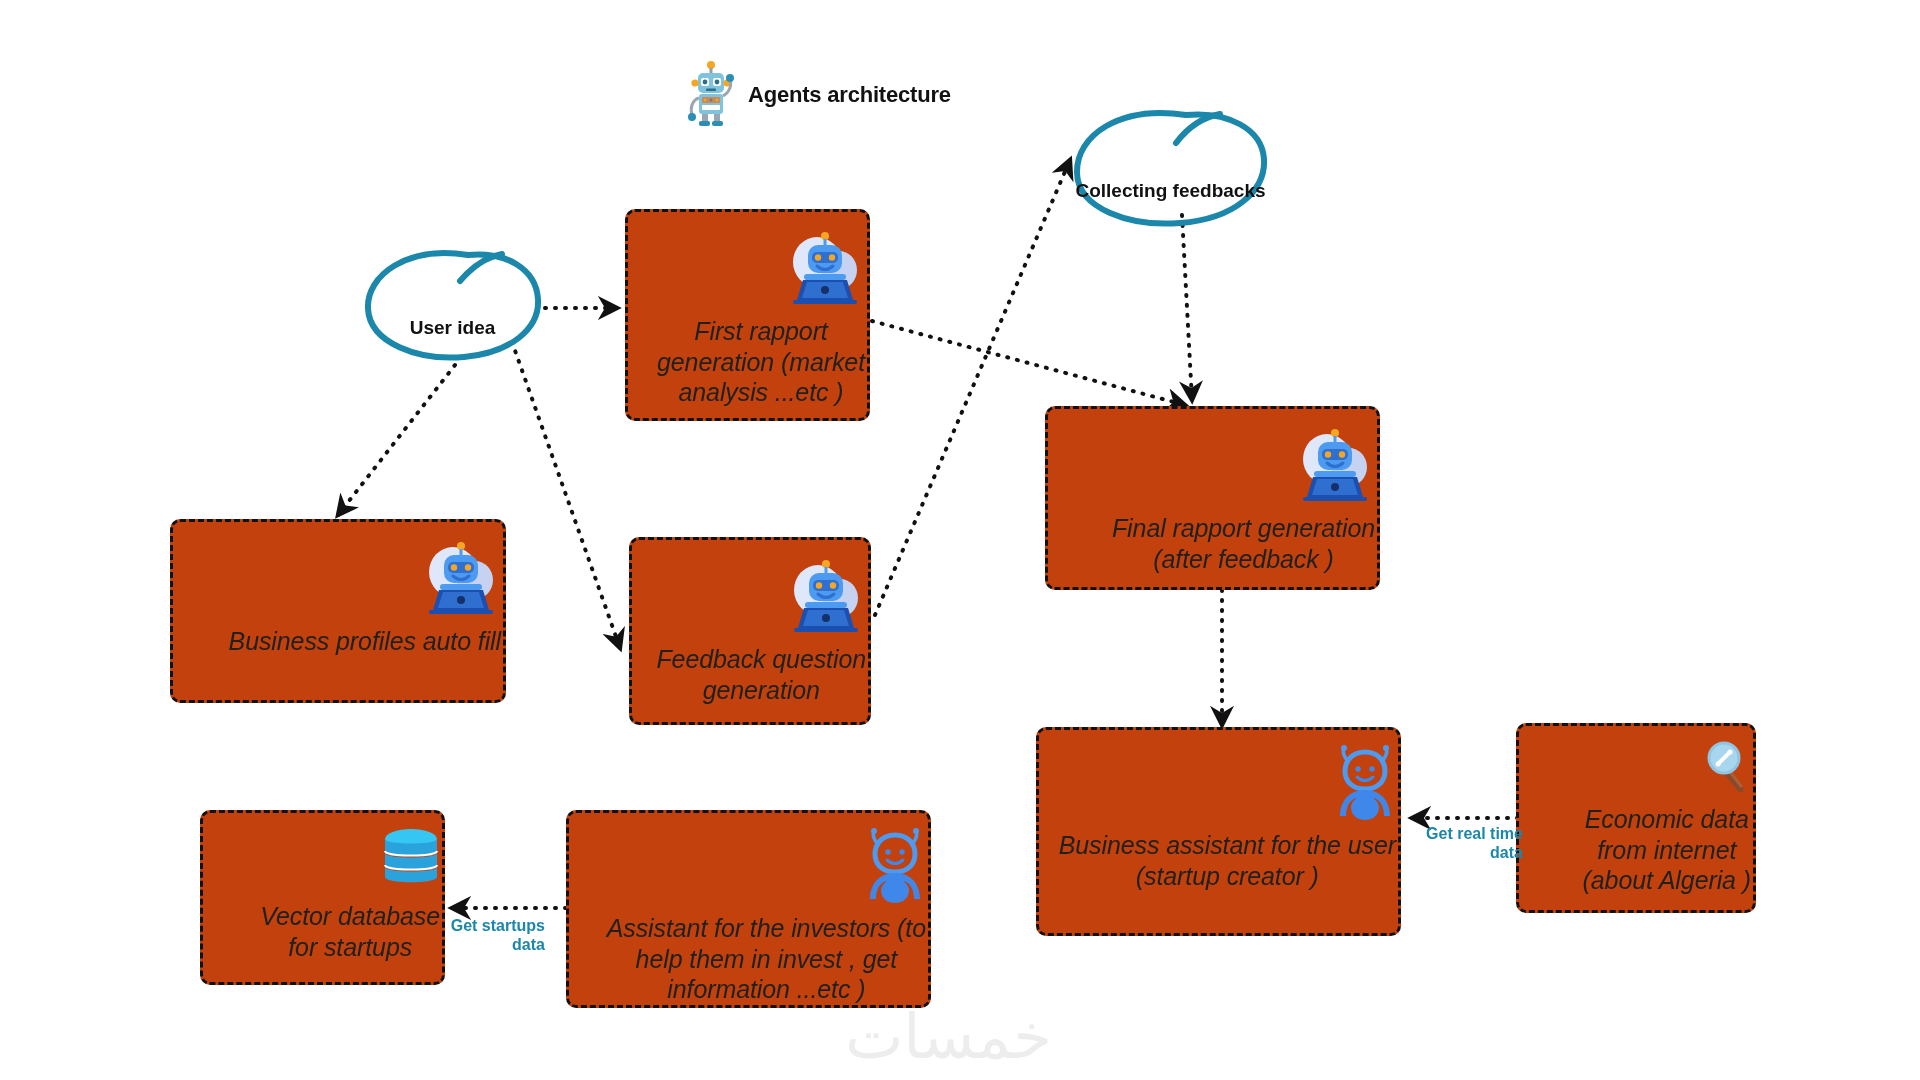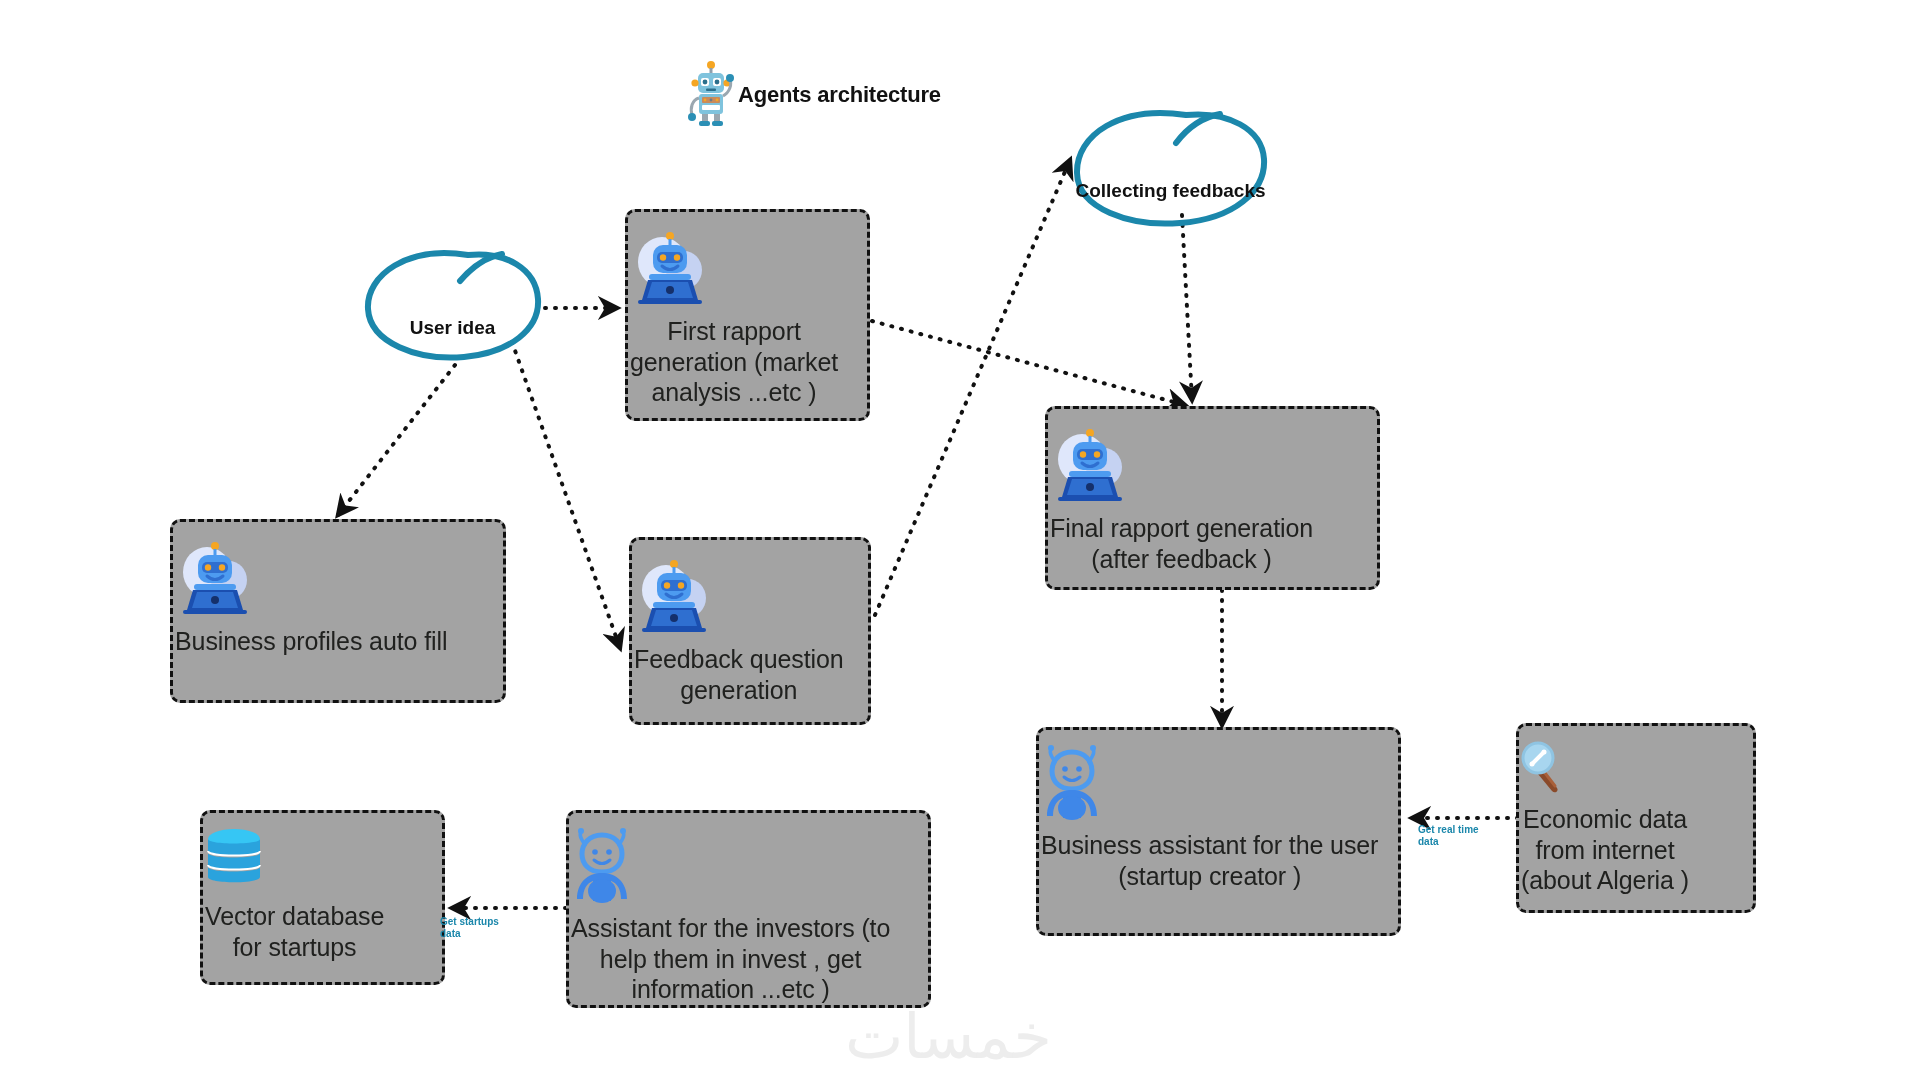--- a/index.html
+++ b/index.html
@@ -28,26 +28,27 @@
     height: 1080px;
     pointer-events: none;
   }
 
   
   .node {
     position: absolute;
     box-sizing: border-box;
     border: 3px dashed #111111;
     border-radius: 10px;
-    background: #a3a3a3;
+    background: #c2410c;
     display: flex;
     flex-direction: column;
-    align-items: flex-start;
+    align-items: flex-end;
     justify-content: flex-start;
     padding-top: 14px;
+    font-style: italic;
   }
   .node-label {
     font-size: 25px;
     line-height: 1.22;
     text-align: center;
     color: #20211f;
     letter-spacing: -0.1px;
     white-space: pre-line;
     padding: 0 2px;
   }
@@ -78,35 +79,36 @@
     margin-top: 47px;
   }
 
   
   #title-block {
     position: absolute;
     left: 686px;
     top: 60px;
     display: flex;
     align-items: center;
+    gap: 10px;
   }
   #title-text {
     font-size: 22px;
     font-weight: bold;
     color: #121212;
     letter-spacing: -0.2px;
   }
 
   
   .edge-label {
     position: absolute;
-    font-size: 10px;
+    font-size: 16px;
     font-weight: bold;
     color: #1b87ab;
-    text-align: left;
+    text-align: right;
     line-height: 1.2;
     white-space: pre-line;
   }
 
   
   #watermark {
     position: absolute;
     left: 845px;
     top: 1000px;
     font-size: 62px;

